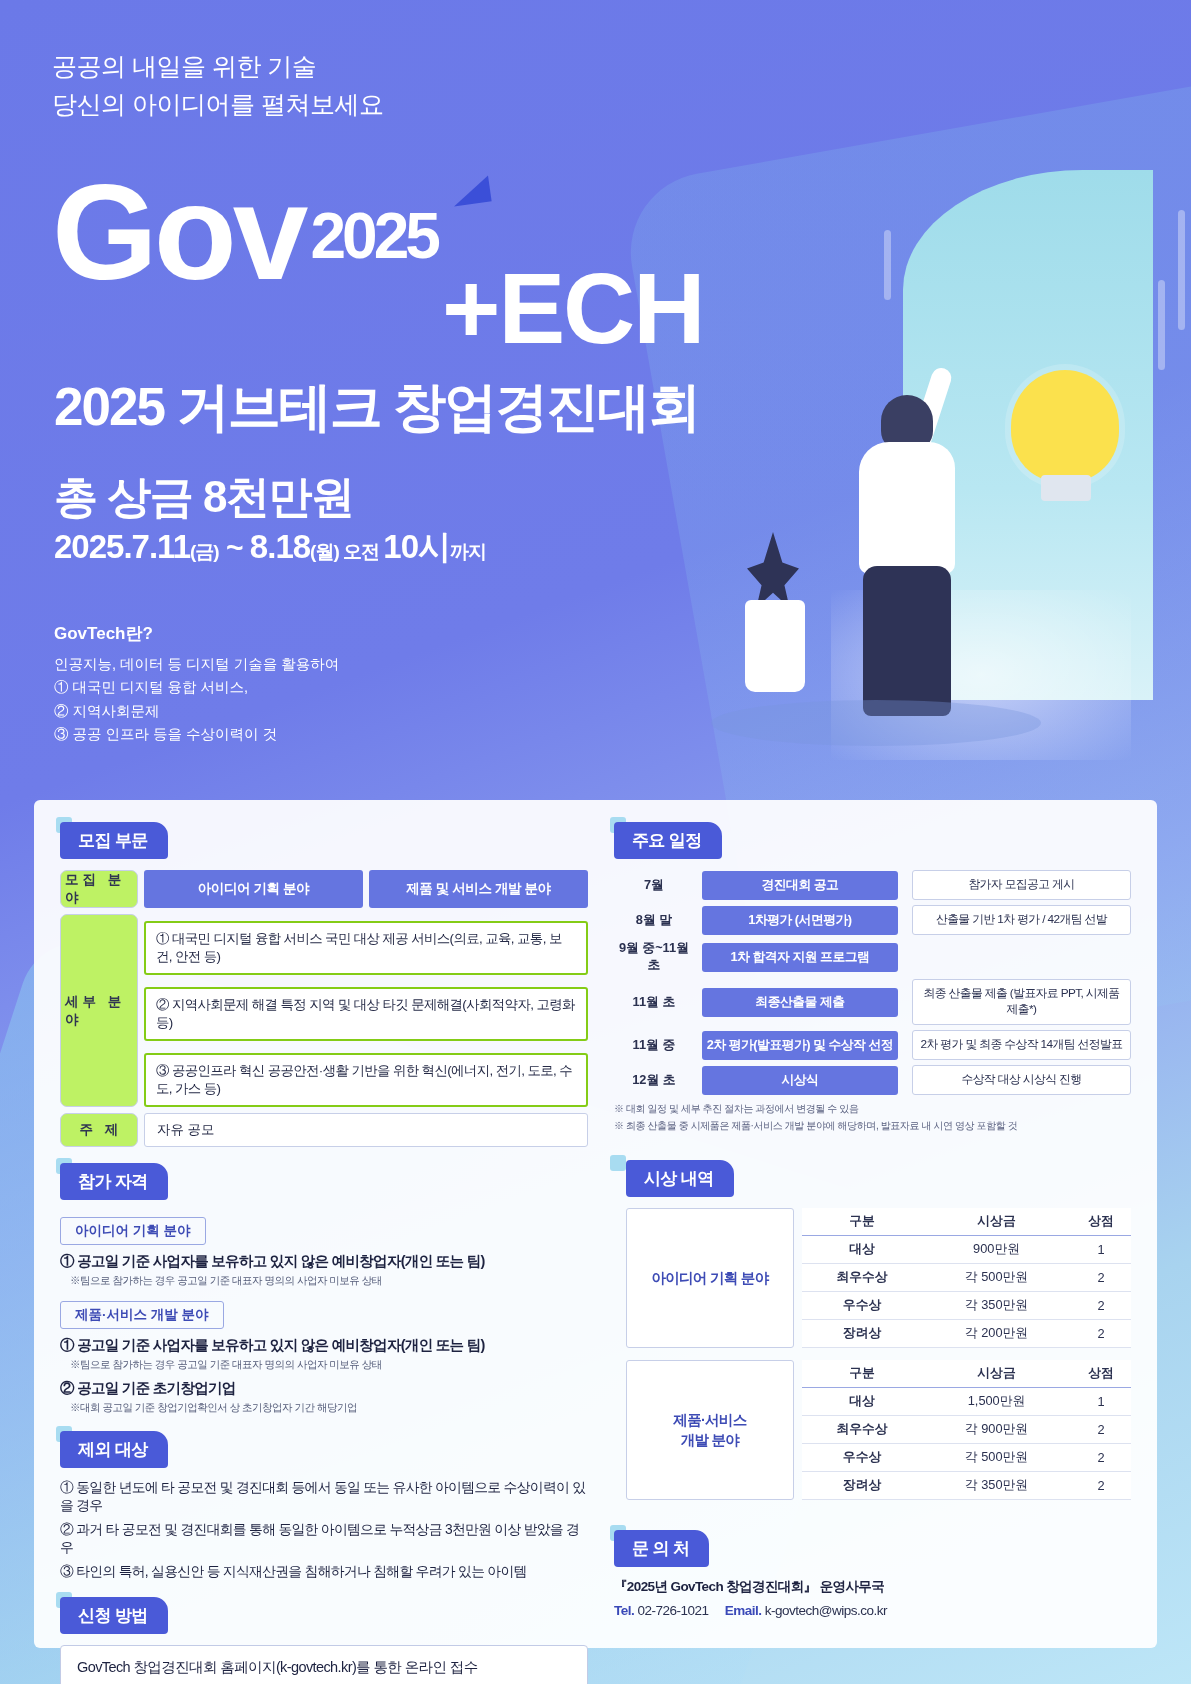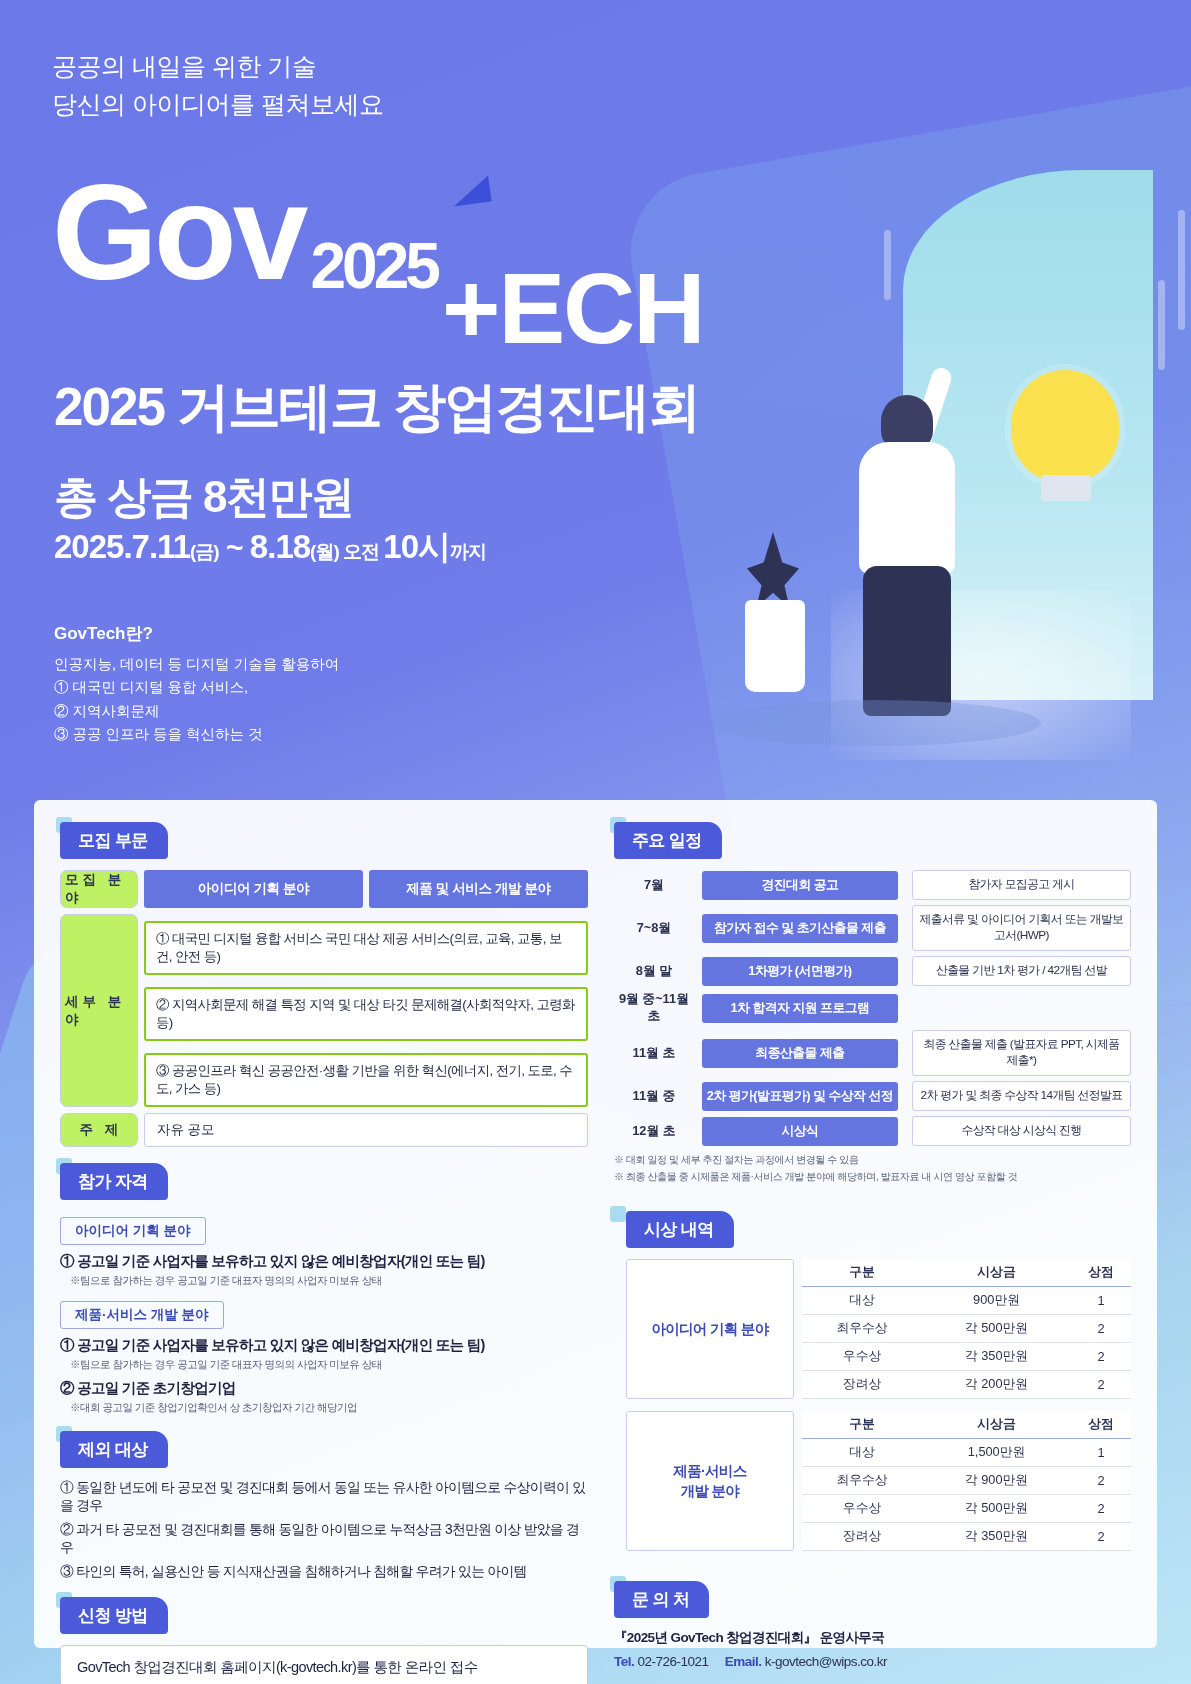--- a/index.html
+++ b/index.html
@@ -34,21 +34,21 @@
   
   .hero { position: relative; height: 800px; }
   .tagline {
     position: absolute; left: 52px; top: 48px;
     color: #fff; font-size: 25px; line-height: 1.5; font-weight: 400;
     letter-spacing: -0.5px;
   }
   .logo-wrap { position: absolute; left: 52px; top: 168px; }
   .logo-main {
     color: #fff; font-size: 132px; font-weight: 800; letter-spacing: -4px;
-    line-height: 0.95; display: flex; align-items: flex-end;
+    line-height: 0.95; display: flex; align-items: center;
   }
   .logo-govt { font-size: 136px; }
   .logo-2025 {
     font-size: 64px; font-weight: 800; color: #fff;
     margin-left: 6px; margin-top: 8px;
   }
   .logo-row2 {
     color: #fff; font-size: 100px; font-weight: 800; letter-spacing: -2px;
     margin-top: -46px; margin-left: 390px;
   }
@@ -232,21 +232,21 @@
   }
   table.awards { flex: 1; border-collapse: collapse; background: #fff; }
   table.awards th {
     font-size: 12.8px; color: #2b3150; font-weight: 700;
     border-bottom: 1px solid #9aa8e3; padding: 5px 0; text-align: center;
   }
   table.awards td {
     font-size: 12.8px; color: #2b3150; text-align: center; padding: 5px 0;
     border-bottom: 1px solid #dde2f0;
   }
-  table.awards td.b { font-weight: 400; margin-top: 44px; }
+  table.awards td.b { font-weight: 700; margin-top: 44px; }
 
   
   .contact-title { font-size: 13.5px; font-weight: 700; color: #1d2240; margin-bottom: 3px; letter-spacing: -0.6px; }
   .contact-line { font-size: 13.5px; color: #3a49b8; letter-spacing: -0.5px; line-height: 1.72; }
   .contact-line .lb { color: #3a49b8; font-weight: 700; }
   .contact-line .v { color: #2b3150; }
 </style>
 </head>
 <body>
 
@@ -293,21 +293,21 @@
     <div class="period">
       <span class="big">2025.7.11</span><span class="sm">(금)</span><span> ~ </span><span class="big">8.18</span><span class="sm">(월)</span><span class="sm"> 오전 </span><span class="big">10시</span><span class="sm">까지</span>
     </div>
 
     <div class="govtech-def">
       <div class="t">GovTech란?</div>
       <div class="l">
           <div>인공지능, 데이터 등 디지털 기술을 활용하여</div>
           <div>① 대국민 디지털 융합 서비스,</div>
           <div>② 지역사회문제</div>
-          <div>③ 공공 인프라 등을 혁신하는 것</div>
+          <div>③ 공공 인프라 등을 수상이력이 것</div>
         </div>
     </div>
   </div>
 
   <div class="panel">
     <div class="cols">
 
       <div class="col-l">
 
         <div class="sec-wrap">
@@ -381,25 +381,20 @@
       <div class="col-r">
 
         <div class="sec-wrap">
           <div class="tick"></div>
           <div class="sec-title">주요 일정</div>
 
           <div class="sch-row">
             <div class="sch-date">7월</div>
             <div class="sch-pill">경진대회 공고</div>
             <div class="sch-desc">참가자 모집공고 게시</div>
-          </div>
-          <div class="sch-row">
-            <div class="sch-date">7~8월</div>
-            <div class="sch-pill">참가자 접수 및 초기산출물 제출</div>
-            <div class="sch-desc">제출서류 및 아이디어 기획서 또는 개발보고서(HWP)</div>
           </div>
           <div class="sch-row">
             <div class="sch-date">8월 말</div>
             <div class="sch-pill">1차평가 (서면평가)</div>
             <div class="sch-desc">산출물 기반 1차 평가 / 42개팀 선발</div>
           </div>
           <div class="sch-row">
             <div class="sch-date">9월 중~11월초</div>
             <div class="sch-pill">1차 합격자 지원 프로그램</div>
           </div>

